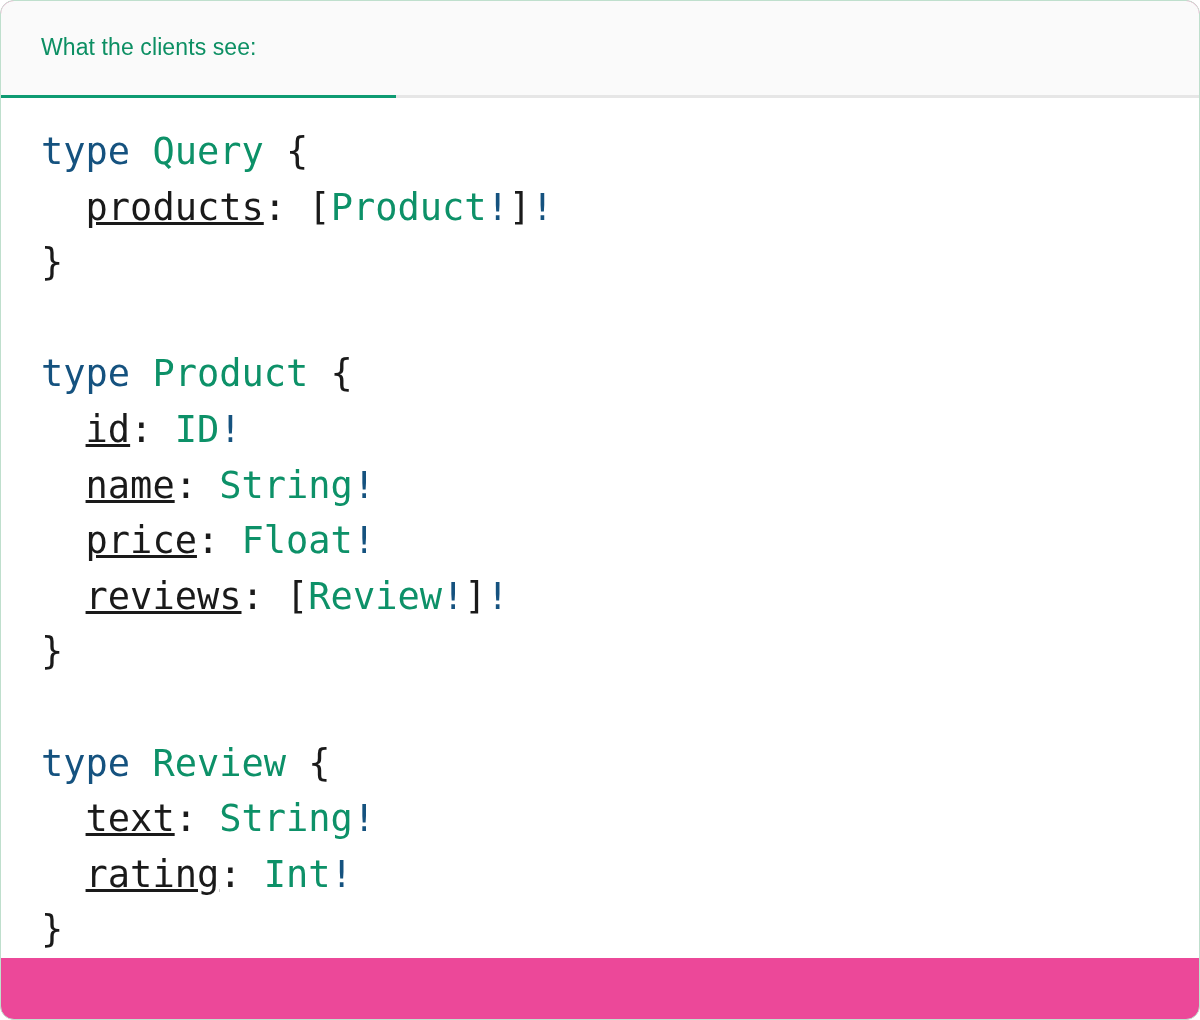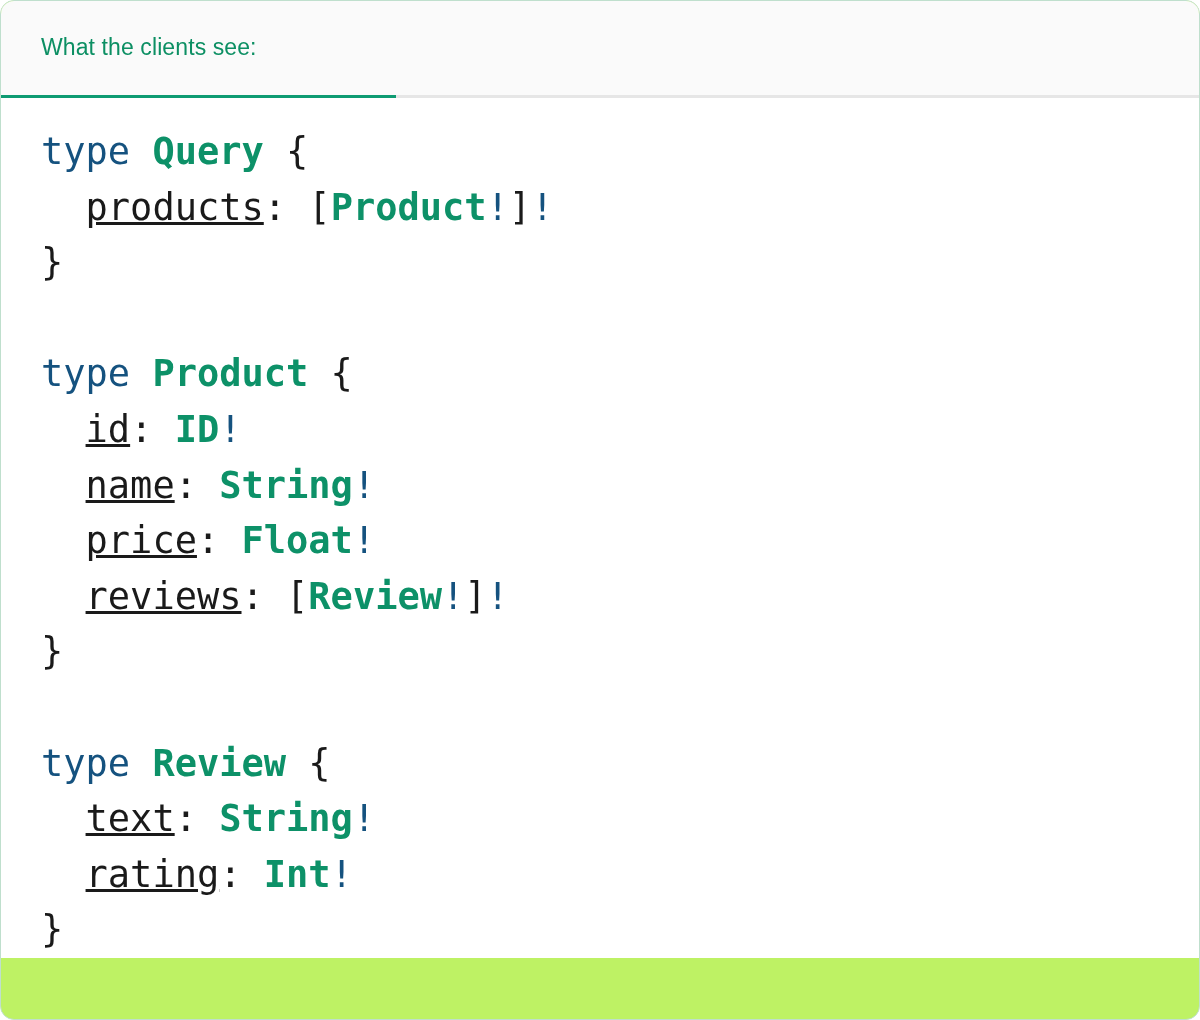--- a/index.html
+++ b/index.html
@@ -13,21 +13,21 @@
     height: 1020px;
     font-family: "Liberation Sans", sans-serif;
     -webkit-font-smoothing: antialiased;
   }
 
   .card {
     position: relative;
     box-sizing: border-box;
     width: 1200px;
     height: 1020px;
-    background: #bef264;
+    background: #ec4899;
     border: 1px solid #bfdfcd;
     border-radius: 14px;
     overflow: hidden;
   }
 
   
   .card-header {
     position: relative;
     box-sizing: border-box;
     height: 97px;
@@ -77,21 +77,21 @@
   }
   pre.code .ln { display: block; min-height: 55.6px; }
 
   .tok-kw    { color: #15527f; }
   .tok-type  { color: #0d9168; }
   .tok-plain { color: #1a1a1a; }
   .tok-punct { color: #1a1a1a; }
   .tok-bang  { color: #15527f; }
   .tok-field { color: #1a1a1a; text-decoration: underline; }
 </style>
-<style>.tok-kw{color:#15527f;text-align:right;}.tok-type{color:#0d9168;font-weight:bold;}.tok-plain,.tok-punct,.tok-field{color:#1a1a1a;}.tok-bang{color:#15527f;}.card-title{color:#0c8f63;}.card-header{background:#fafafa;}.tab-underline{background:#0e9b72;}.card{border-color:#bfdfcd;border-radius:14px;}</style></head>
+<style>.tok-kw{color:#15527f;text-align:right;}.tok-type{color:#0d9168;}.tok-plain,.tok-punct,.tok-field{color:#1a1a1a;}.tok-bang{color:#15527f;}.card-title{color:#0c8f63;}.card-header{background:#fafafa;}.tab-underline{background:#0e9b72;}.card{border-color:#bfdfcd;border-radius:14px;}</style></head>
 <body>
 
 <div class="card">
 
   <div class="card-header">
     <div class="card-title">What the clients see:</div>
     <div class="tab-underline"></div>
   </div>
 
   <div class="code-body">

